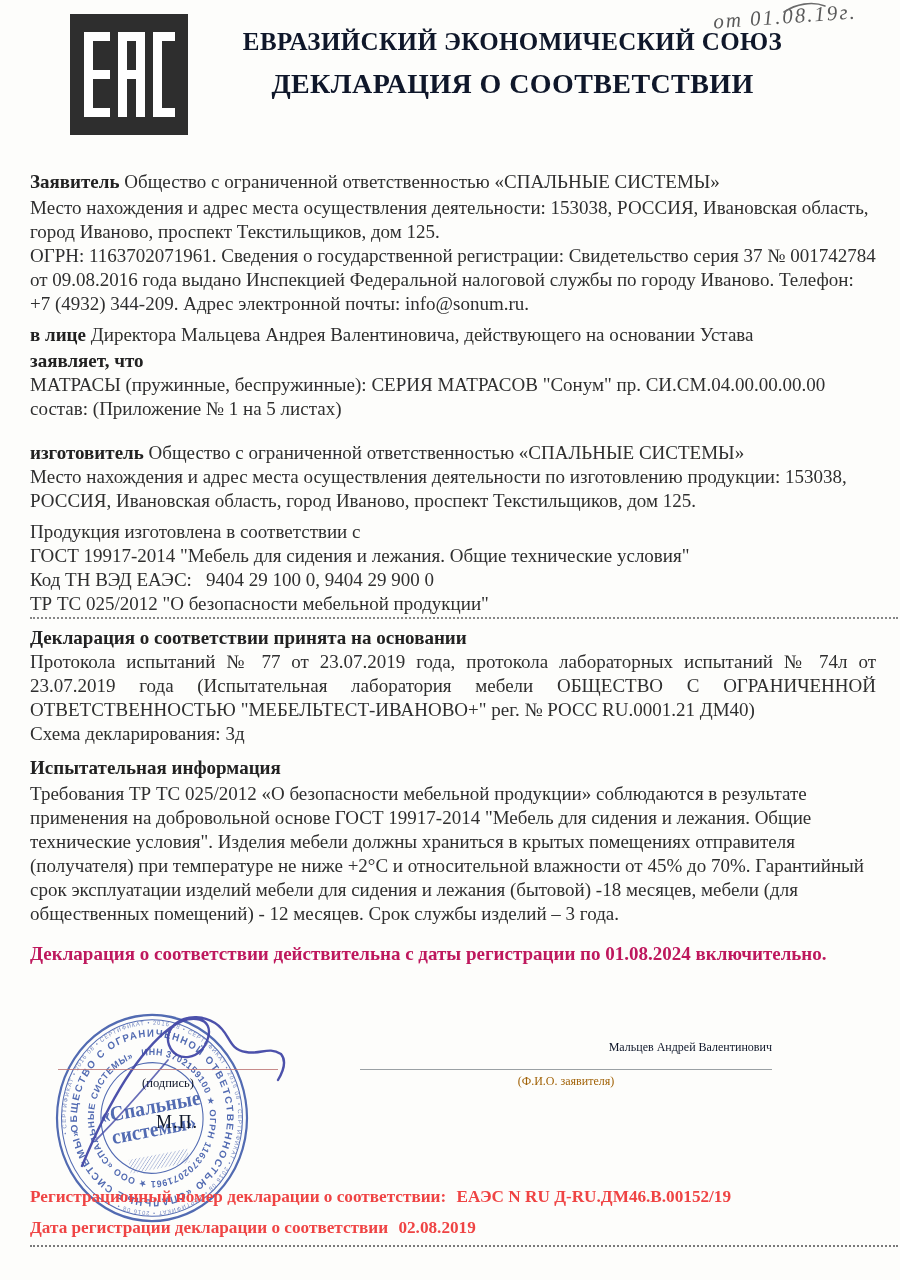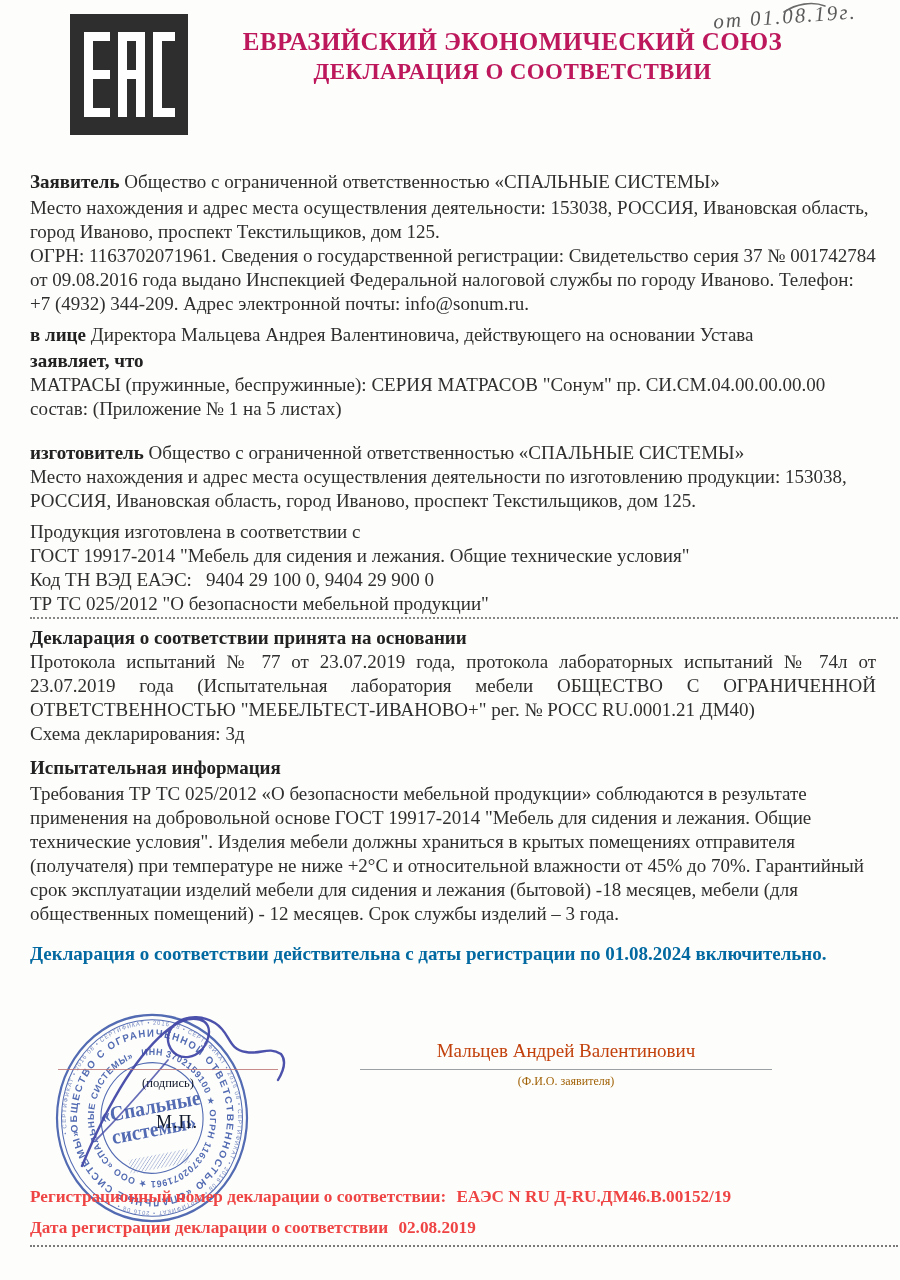--- a/index.html
+++ b/index.html
@@ -5,53 +5,53 @@
   html,body{margin:0;padding:0;background:#e8e8e8;}
   .page{
     position:relative;width:900px;height:1280px;margin:0 auto;
     background:#fdfdfb;overflow:hidden;
     font-family:"Liberation Serif","DejaVu Serif",serif;
     color:#2f2f2f;
   }
   
   .eac-logo{position:absolute;left:70px;top:14px;width:118px;height:121px;}
   .title{position:absolute;left:225px;top:26px;width:575px;text-align:center;
-         font-weight:bold;color:#be185d;}
+         font-weight:bold;color:#0f172a;}
   .title .t1{font-size:25px;line-height:31px;letter-spacing:.4px;}
-  .title .t2{font-size:23px;line-height:29px;letter-spacing:.4px;}
+  .title .t2{font-size:28px;line-height:29px;letter-spacing:.4px;margin-top:12px;}
   .handwriting{position:absolute;right:2px;top:3px;width:185px;
     font-style:italic;font-size:21px;color:#5a5a5a;letter-spacing:2px;
     transform:rotate(-4deg);white-space:nowrap;}
   .pen-tick{position:absolute;left:782px;top:0;}
   
   .doc-body{position:absolute;left:30px;top:170px;width:846px;
     font-size:19px;line-height:24px;}
   .doc-body p{margin:0;}
   .lbl{font-weight:bold;color:#222;}
   .mt2{margin-top:2px!important;}
   .mt5{margin-top:5px!important;}
   .mt7{margin-top:7px!important;}
   .mt10{margin-top:10px!important;}
   .mt16{margin-top:16px!important;}
   .mt20{margin-top:20px!important;}
   .dotted{border-bottom:2px dotted #868686;padding-bottom:1px;margin-right:-22px!important;}
   .justify{text-align:justify;}
   .prewrap{white-space:pre-wrap;}
-  .bold{font-weight:bold;color:#0369a1;}
+  .bold{font-weight:bold;color:#be185d;}
   
   .stamp-svg{position:absolute;left:46px;top:1002px;width:212px;height:232px;
     font-family:"Liberation Sans","DejaVu Sans",sans-serif;}
   .sig-svg{position:absolute;left:0;top:990px;width:520px;height:260px;pointer-events:none;}
   .sign-line-left{position:absolute;left:58px;top:1069px;width:220px;height:0;
     border-top:1.6px solid rgba(185,110,110,.8);}
   .sign-caption{position:absolute;left:58px;top:1076px;width:220px;text-align:center;
     font-size:12.5px;color:#0f172a;}
   .mp-mark{position:absolute;left:120px;top:1112px;font-size:18px;letter-spacing:1px;color:#0f172a;margin-left:36px;}
-  .fio-name{position:absolute;left:360px;top:1040px;width:412px;text-align:center;
-    font-size:19px;color:#c2410c;}
+  .fio-name{position:absolute;left:360px;top:1040px;width:412px;text-align:right;
+    font-size:12px;color:#0f172a;}
   .fio-line{position:absolute;left:360px;top:1069px;width:412px;height:0;
     border-top:1.5px solid #9aa0a4;}
   .fio-caption{position:absolute;left:360px;top:1074px;width:412px;text-align:center;
     font-size:12px;color:#a16207;}
   
   .registration{position:absolute;left:30px;top:1184px;width:846px;
     font-weight:bold;font-size:17.2px;color:#ef4444;line-height:26px;}
   .registration .reg-date{display:block;margin-top:5px;padding-bottom:4px;
     border-bottom:2px dotted #7a7a7a;margin-right:-22px;}
   .reg-val{margin-left:6px;}

